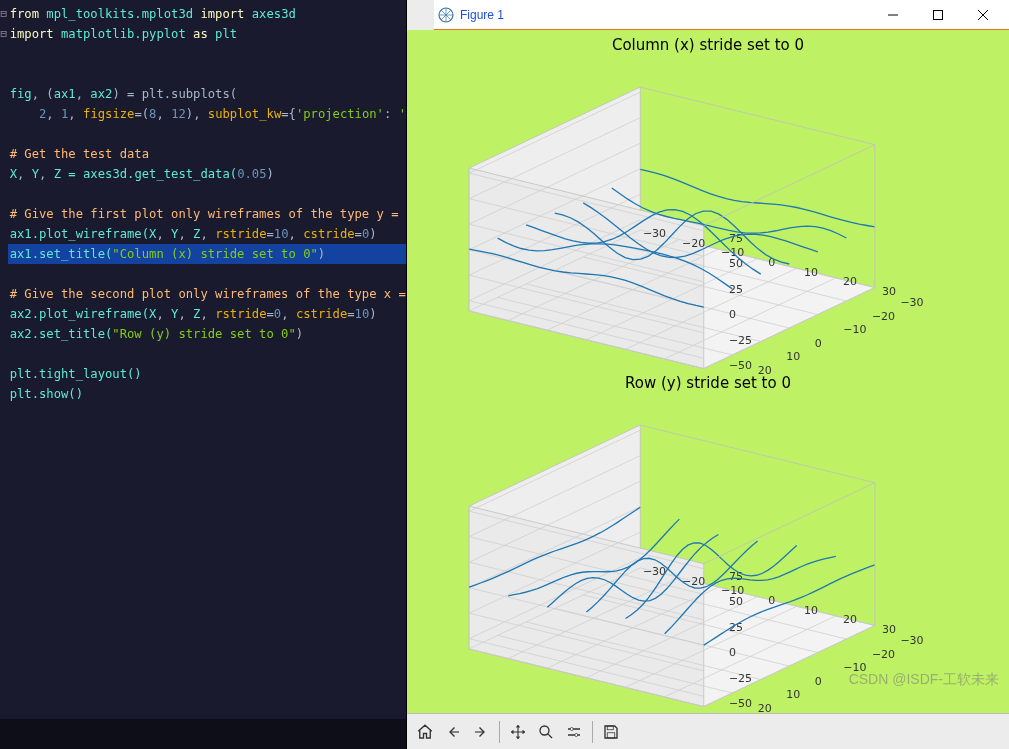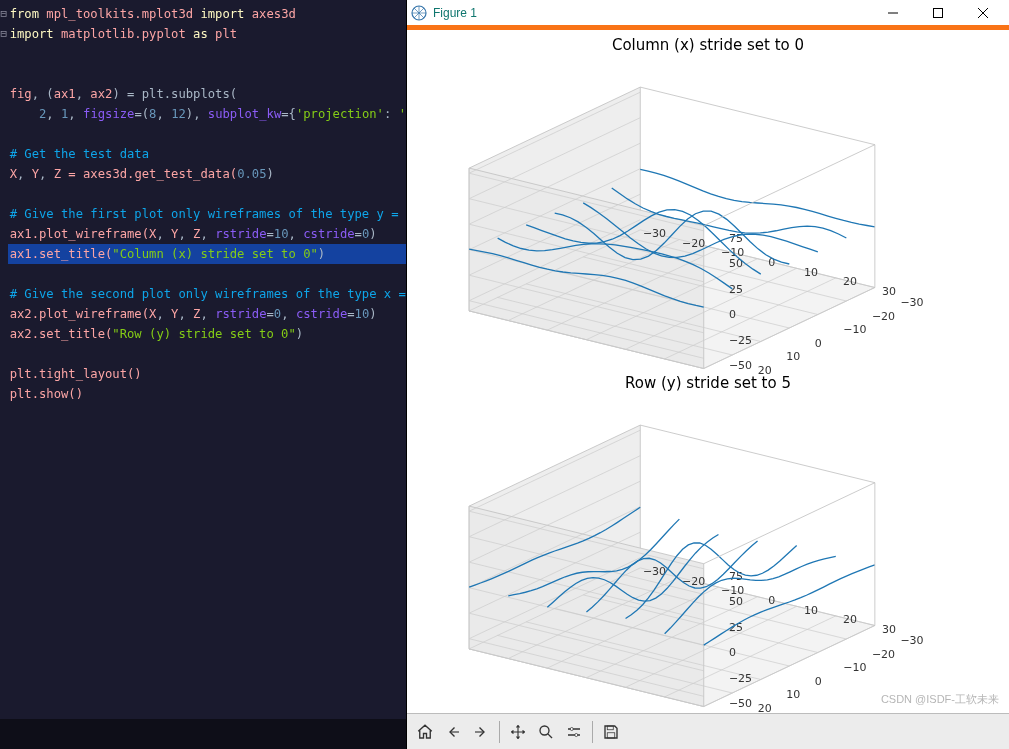--- a/index.html
+++ b/index.html
@@ -38,67 +38,68 @@
   .fold-mark { color: #8a8a9a; cursor: pointer; }
   .code {
     flex: 1;
     font-size: 12.2px;
     line-height: 20px;
     white-space: pre;
   }
   .code-line { height: 20px; padding-left: 2px; }
   .hl-line { background: #1442a0; }
   .kw   { color: #fef9c3; }
-  .fn   { color: #fca5a5; }
+  .fn   { color: #5eead4; }
   .str  { color: #84cc16; }
   .num  { color: #6897bb; }
-  .com  { color: #0ea5e9; }
+  .com  { color: #fdba74; }
   .op   { color: #a9b7c6; }
-  .pkw  { color: #8b5cf6; }
+  .pkw  { color: #eab308; }
   .editor-footer {
     height: 30px;
     background: #0e0e18;
   }
 
   
   .figure {
     flex: 1;
     background: #ececec;
     display: flex; flex-direction: column;
     border-left: 1px solid #000;
   }
   .titlebar {
     height: 30px;
     background: #ffffff;
-    border-bottom: 5px solid #f97316;
+    border-bottom: 1px solid #f97316;
     display: flex; align-items: center;
     padding: 0 4px;
     font-family: "Segoe UI", sans-serif;
     font-size: 12px;
-    color: #0f766e;
+    color: #1d4ed8;
+    margin-left: 27px;
   }
   .titlebar .icon {
     width: 16px; height: 16px;
     margin-right: 6px;
     display: inline-flex; align-items:center; justify-content:center;
   }
   .title-spacer { flex: 1; }
   .winbtn {
     width: 45px; height: 30px;
     display: flex; align-items:center; justify-content:center;
     color: #000;
     font-family: "Segoe UI", sans-serif;
     font-size: 13px;
     cursor: pointer;
   }
   .winbtn.close { color: #000; }
 
   .canvas {
     flex: 1;
-    background: #ffffff;
+    background: #bef264;
     position: relative;
     font-family: "DejaVu Sans", Arial, sans-serif;
     color: #000;
     text-decoration: underline;
   }
   .plot-title {
     position: absolute;
     left: 0; right: 0;
     text-align: center;
     font-size: 15px;
@@ -120,24 +121,24 @@
     border: 1px solid transparent;
   }
   .tb-btn svg { width: 18px; height: 18px; }
   .tb-sep {
     width: 1px; height: 22px;
     background: #aaa;
     margin: 0 4px;
   }
   .watermark {
     position: absolute;
-    right: 10px; bottom: 6px;
+    right: 10px; bottom: 24px;
     color: rgba(120,120,120,0.55);
     font-family: Arial, sans-serif;
-    font-size: 11px;
+    font-size: 14px;
     pointer-events: none;
   }
 </style>
 </head>
 <body>
 
 <div class="editor">
   <div class="code-area">
     <div class="gutter" id="gutter">
         <div><span class="fold-mark">⊟</span></div>
@@ -251,21 +252,21 @@
         <path d="M146.22 144.87101151224394L154.04000000000002 149.65903659216943L161.86 154.99006114090113L169.68 160.80680792033547L177.5 166.99099666445326L185.32 173.35644856521208L193.14000000000001 179.65141009315354L200.96 185.5728410704692L208.78 190.7932570387008L216.6 194.99786632048745L224.42000000000002 197.92687246827523L232.24 199.41572061687097L240.06 199.42543649828076L247.88 198.05638703657763L255.7 195.54165575645123L263.52 192.2201781018023L271.34 188.4938979886106L279.15999999999997 184.77648232297634L286.98 181.44275155418063L294.8 178.78755562131258L302.62 177.00047968140345L310.44 176.15913159524465L318.26 176.2397905995436L326.08 177.14087916403633L333.9 178.712817219956L341.71999999999997 180.78764724645703L349.53999999999996 183.2031947986394L357.36 185.81886548896807L365.17999999999995 188.52270953929929L373 191.2314161552993L380.82 193.88600881399984" fill="none" stroke="#1f77b4" stroke-width="1.3"></path>
         <path d="M117.7 155.00849062149524L125.52000000000001 156.84555609849602L133.34000000000003 159.73493784542194L141.16000000000003 163.8701960797794L148.98000000000002 169.24046546476367L156.8 175.60418898638477L164.62 182.49736629449993L172.44 189.27861730848028L180.26 195.2078039240042L188.08 199.54919275956217L195.9 201.68507835397548L203.72 201.2223859485426L211.54 198.07391747185534L219.36 192.49819838469952L227.18 185.0874480851075L235 176.70149442004436L242.82 168.35521295198174L250.64 161.07640579349828L258.46 155.75779009691223L266.28 153.02908061675612L274.1 153.17206294885028L281.92 156.09343888499745L289.74 161.35883880521263L297.56 168.27944500633495L305.38 176.03301959884763L313.2 183.79593516220615L321.02 190.86289545882764L328.84 196.73578196397642L336.65999999999997 201.17075598345994L344.48 204.181253822659L352.3 206.00196497379685" fill="none" stroke="#1f77b4" stroke-width="1.3"></path>
         <path d="M89.18 166.8378861166828L97 169.67197682695107L104.82000000000002 172.56657743414289L112.64000000000001 175.45098873938562L120.46000000000002 178.22805142073784L128.28000000000003 180.76958921358357L136.10000000000002 182.9151531110377L143.92000000000002 184.477006040344L151.74 185.25397775075945L159.56 185.0555331022921L167.38 183.73509568843525L175.2 181.2286450857298L183.02 177.59154314066532L190.84 173.0244399300062L198.66 167.87901804191767L206.48 162.63696320102346L214.3 157.86084580028106L222.12 154.12251615162495L229.94 151.92125882040423L237.76 151.6081213574319L245.57999999999998 153.33284212897382L253.4 157.0252102895584L261.22 162.4146203479684L269.03999999999996 169.0824140972052L276.86 176.53413072814848L284.68 184.27519455170074L292.5 191.8746519203189L300.32 199.00653145615493L308.14 205.4652959852152L315.96 211.15839925037398L323.78 216.08337361368314" fill="none" stroke="#1f77b4" stroke-width="1.3"></path>
         <path d="M60.660000000000025 180.1873336792179L68.47999999999999 184.31512980799354L76.30000000000001 187.84258368227967L84.12000000000003 190.5079960568237L91.94 192.16841030318855L99.76000000000002 192.81400562076624L107.58000000000001 192.5607532788277L115.4 191.62366804419054L123.22 190.27645567981676L131.04000000000002 188.8056659691678L138.86 187.46808550847018L146.68 186.45886869837045L154.5 185.89507849585257L162.32 185.815594356149L170.14 186.19472423351388L177.96 186.96430389092166L185.78 188.03821738508864L193.6 189.3341852683764L201.42000000000002 190.789783745175L209.24 192.37202251244005L217.06 194.08146864645096L224.88 195.95232372178214L232.7 198.04915366945795L240.51999999999998 200.45982021228687L248.34 203.28347361018052L256.15999999999997 206.6129030125365L263.98 210.5121834312564L271.8 214.99284368176177L279.62 219.99374433637496L287.44 225.37055894015842L295.26 230.89967996128286" fill="none" stroke="#1f77b4" stroke-width="1.3"></path>
         <path d="M32.140000000000015 191.2337900678478L39.95999999999998 192.54509388689763L47.78 194.0249629441879L55.60000000000002 195.73788389973248L63.420000000000016 197.70768986977697L71.24000000000001 199.91220441154468L79.06000000000003 202.28500445864307L86.88 204.72425619650917L94.70000000000002 207.10755062573725L102.52000000000001 209.31075904204903L110.34 211.22825003570588L118.16 212.79144676240128L125.97999999999999 213.98272711962588L133.8 214.84213029055422L141.62 215.46524301535734L149.44 215.99194212481942L157.26 216.58721325192639L165.07999999999998 217.4167914926998L172.9 218.62154973474713L180.72 220.2950745750402L188.54 222.4685113005566L196.35999999999999 225.10552411523182L204.18 228.1083367507353L212 231.33371011111157L219.82 234.61586525529916L227.64 237.79218358825833L235.45999999999998 240.72723110040988L243.27999999999997 243.33124161510236L251.1 245.57043487398326L258.92 247.46810885386205L266.74 249.09699839029125" fill="none" stroke="#1f77b4" stroke-width="1.3"></path>
         <line x1="437.86" y1="229.5" x2="437.86" y2="86.70000000000002" stroke="#bfbfbf" stroke-width="0.8"></line>
         <line x1="203.26000000000002" y1="29.099999999999994" x2="437.86" y2="86.70000000000002" stroke="#bfbfbf" stroke-width="0.8"></line>
         <line x1="437.86" y1="86.70000000000002" x2="266.74" y2="167.70000000000002" stroke="#bfbfbf" stroke-width="0.8"></line>
       </svg>
 
-    <div class="plot-title" style="top:344px;">Row (y) stride set to 5</div>
+    <div class="plot-title" style="top:344px;">Row (y) stride set to 0</div>
     <svg id="plot2" class="plot-svg" style="left:30px; top:366px;" width="540" height="320">
         <polygon points="203.26000000000002,171.89999999999998 437.86,229.5 266.74,310.5 32.140000000000015,252.89999999999998" fill="#f3f3f3" stroke="#bfbfbf" stroke-width="0.8"></polygon>
         <polygon points="203.26000000000002,171.89999999999998 32.140000000000015,252.89999999999998 32.140000000000015,110.1 203.26000000000002,29.099999999999994" fill="#eeeeee" stroke="#bfbfbf" stroke-width="0.8"></polygon>
         <polygon points="32.140000000000015,252.89999999999998 266.74,310.5 266.74,167.70000000000002 32.140000000000015,110.1" fill="#eaeaea" stroke="#bfbfbf" stroke-width="0.8"></polygon>
         <line x1="203.26000000000002" y1="171.89999999999998" x2="32.140000000000015" y2="252.89999999999998" stroke="#cccccc" stroke-width="0.7"></line>
         <line x1="203.26000000000002" y1="171.89999999999998" x2="437.86" y2="229.5" stroke="#cccccc" stroke-width="0.7"></line>
         <line x1="242.36" y1="181.5" x2="71.24000000000001" y2="262.5" stroke="#cccccc" stroke-width="0.7"></line>
         <line x1="174.74" y1="185.39999999999998" x2="409.34" y2="243" stroke="#cccccc" stroke-width="0.7"></line>
         <line x1="281.46" y1="191.10000000000002" x2="110.34" y2="272.1" stroke="#cccccc" stroke-width="0.7"></line>
         <line x1="146.22" y1="198.89999999999998" x2="380.82" y2="256.5" stroke="#cccccc" stroke-width="0.7"></line>

